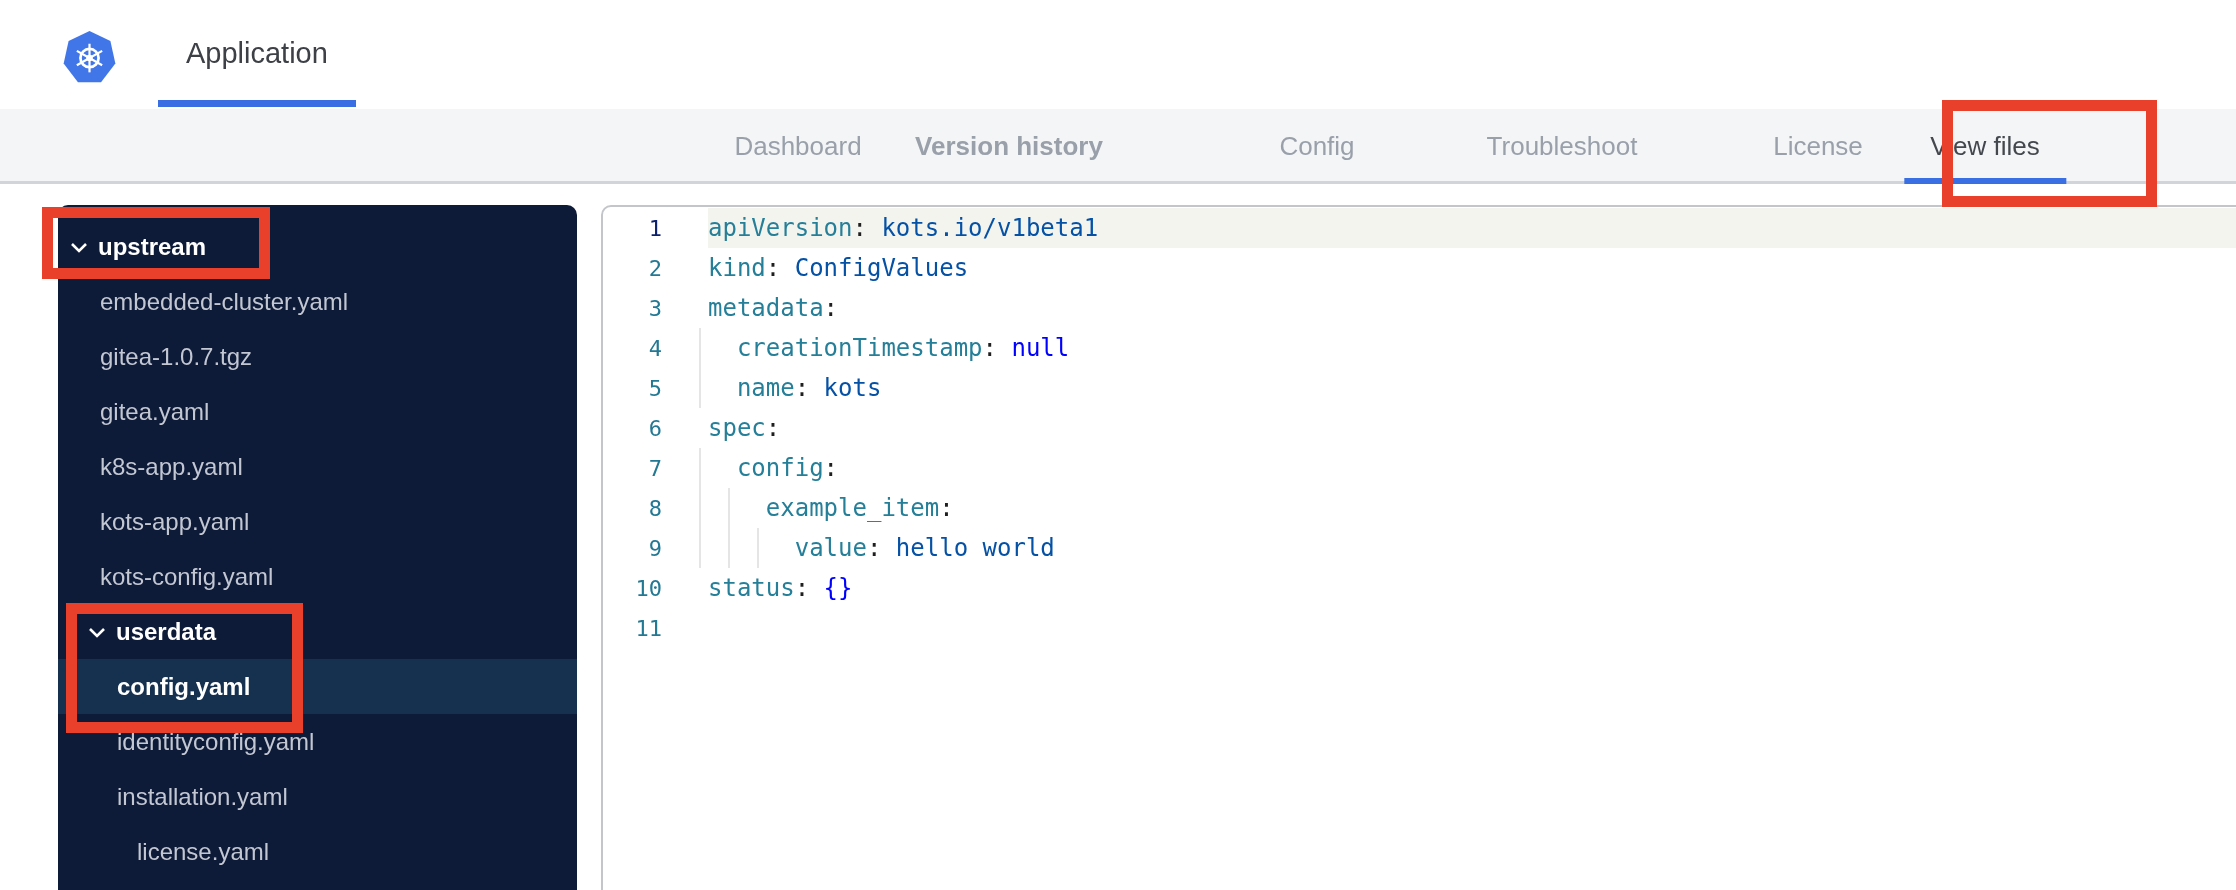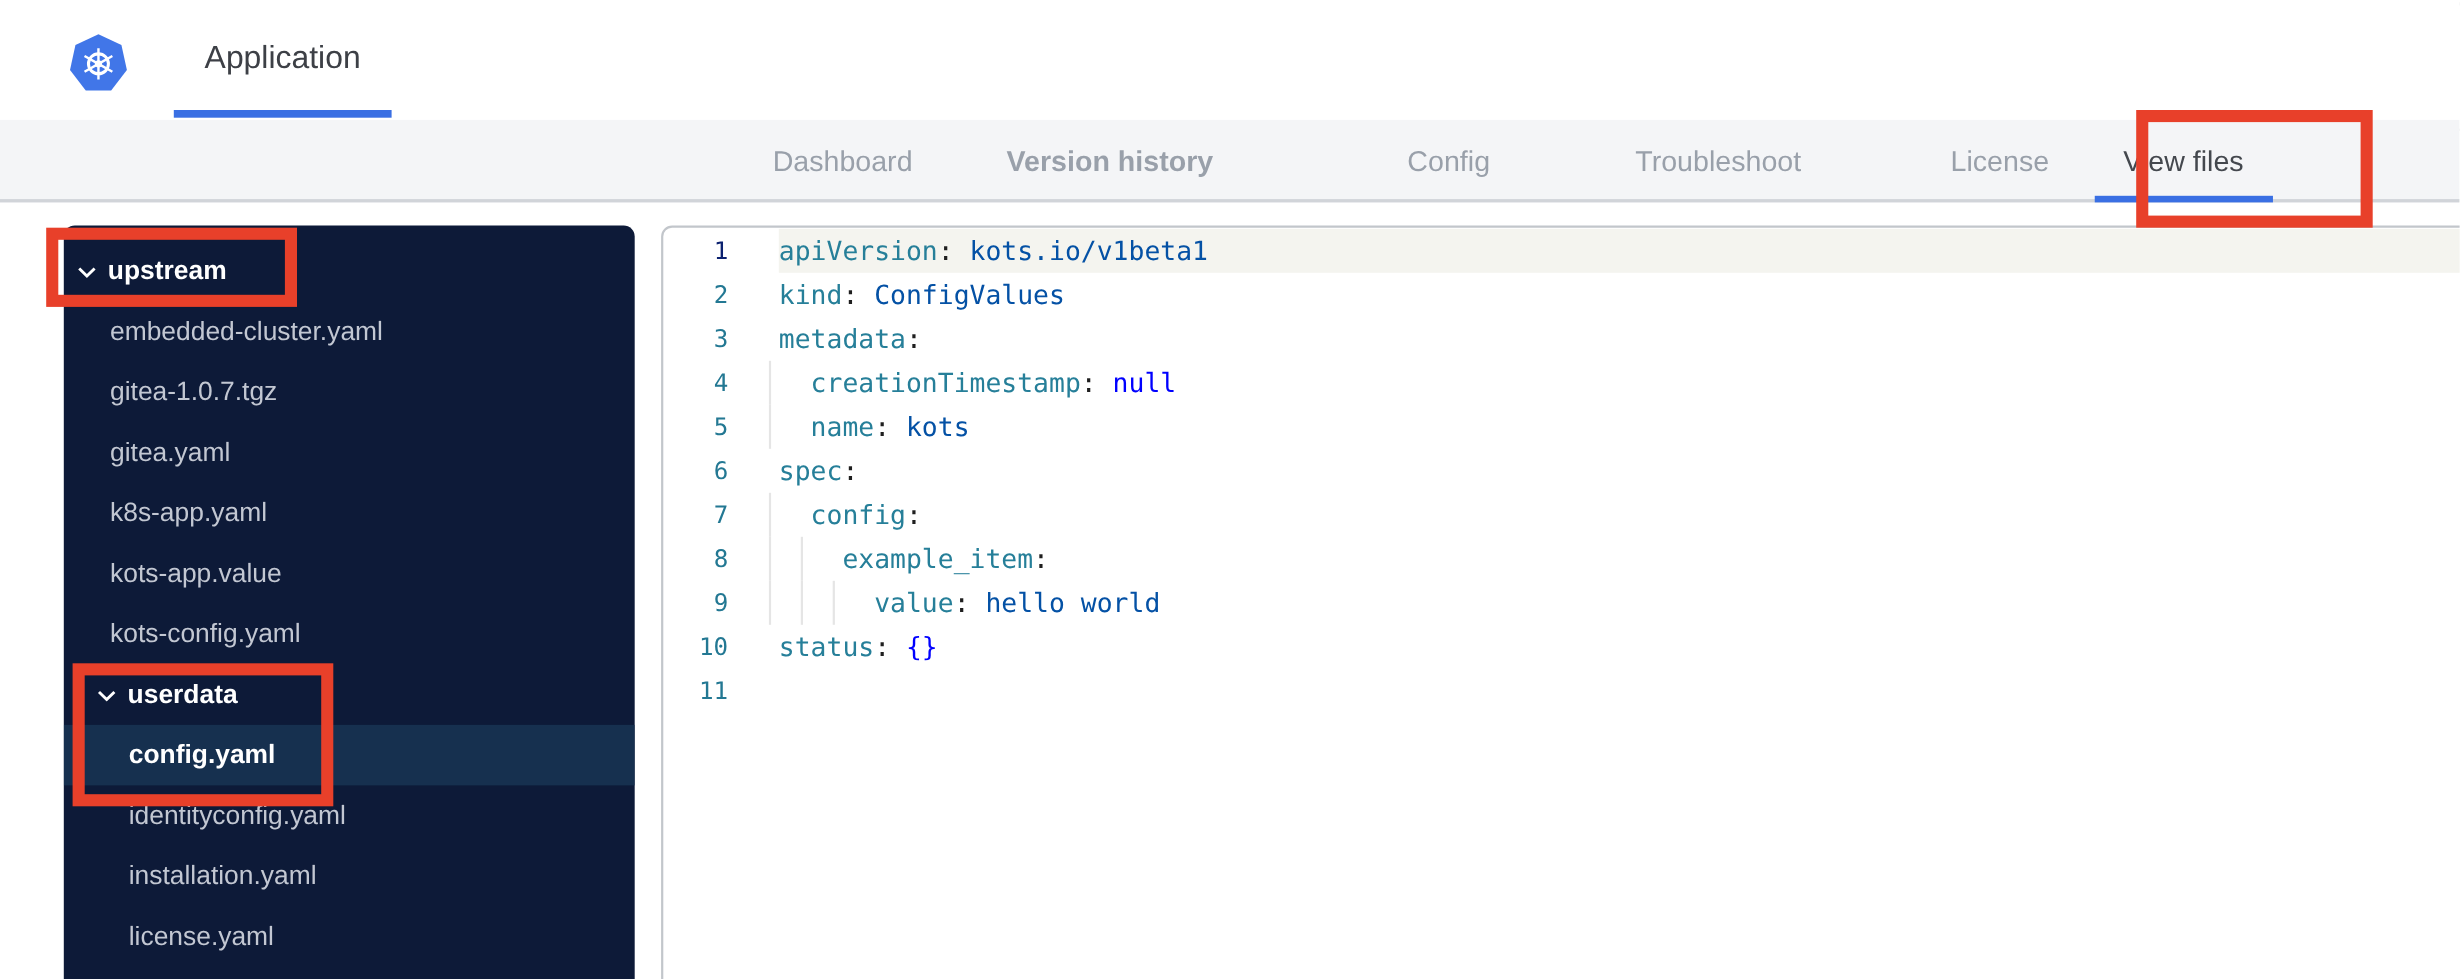--- a/index.html
+++ b/index.html
@@ -119,21 +119,21 @@
     </svg>
   </div>
   <nav class="topbar-tabs" id="topbar-tabs">
       <div class="tab active">
         <span>Application</span>
       </div>
     </nav>
 </header>
 
 <nav class="subnav" id="subnav">
-    <div class="subnav-item" style="left: 766px;">
+    <div class="subnav-item" style="left: 798px;">
       <span>Dashboard</span>
     </div>
     <div class="subnav-item" style="left: 1009px; font-weight: bold;">
       <span>Version history</span>
     </div>
     <div class="subnav-item" style="left: 1317px;">
       <span>Config</span>
     </div>
     <div class="subnav-item" style="left: 1562px;">
       <span>Troubleshoot</span>
@@ -162,21 +162,21 @@
       <div class="tree-row file" style="padding-left: 42px;">
         <span>gitea-1.0.7.tgz</span>
       </div>
       <div class="tree-row file" style="padding-left: 42px;">
         <span>gitea.yaml</span>
       </div>
       <div class="tree-row file" style="padding-left: 42px;">
         <span>k8s-app.yaml</span>
       </div>
       <div class="tree-row file" style="padding-left: 42px;">
-        <span>kots-app.value</span>
+        <span>kots-app.yaml</span>
       </div>
       <div class="tree-row file" style="padding-left: 42px;">
         <span>kots-config.yaml</span>
       </div>
       <div class="tree-row folder" style="padding-left: 30px;">
         <span class="chevron">
           <svg width="18" height="12" viewBox="0 0 18 12">
             <polyline points="2,3 9,10 16,3" fill="none" stroke="#ffffff" stroke-width="2.6"></polyline>
           </svg>
         </span>
@@ -184,21 +184,21 @@
       </div>
       <div class="tree-row file selected" style="padding-left: 59px;">
         <span>config.yaml</span>
       </div>
       <div class="tree-row file" style="padding-left: 59px;">
         <span>identityconfig.yaml</span>
       </div>
       <div class="tree-row file" style="padding-left: 59px;">
         <span>installation.yaml</span>
       </div>
-      <div class="tree-row file" style="padding-left: 59px;">
+      <div class="tree-row file" style="padding-left: 59px; margin-left: 20px;">
         <span>license.yaml</span>
       </div>
     </div>
 </aside>
 
 <main class="editor" id="editor">
     <div class="code-line active">
       <span class="gutter">1</span>
       <span class="code-text"><span class="seg-key">apiVersion</span><span class="seg-punct">:</span><span class="seg-value"> kots.io/v1beta1</span></span>
     </div>

